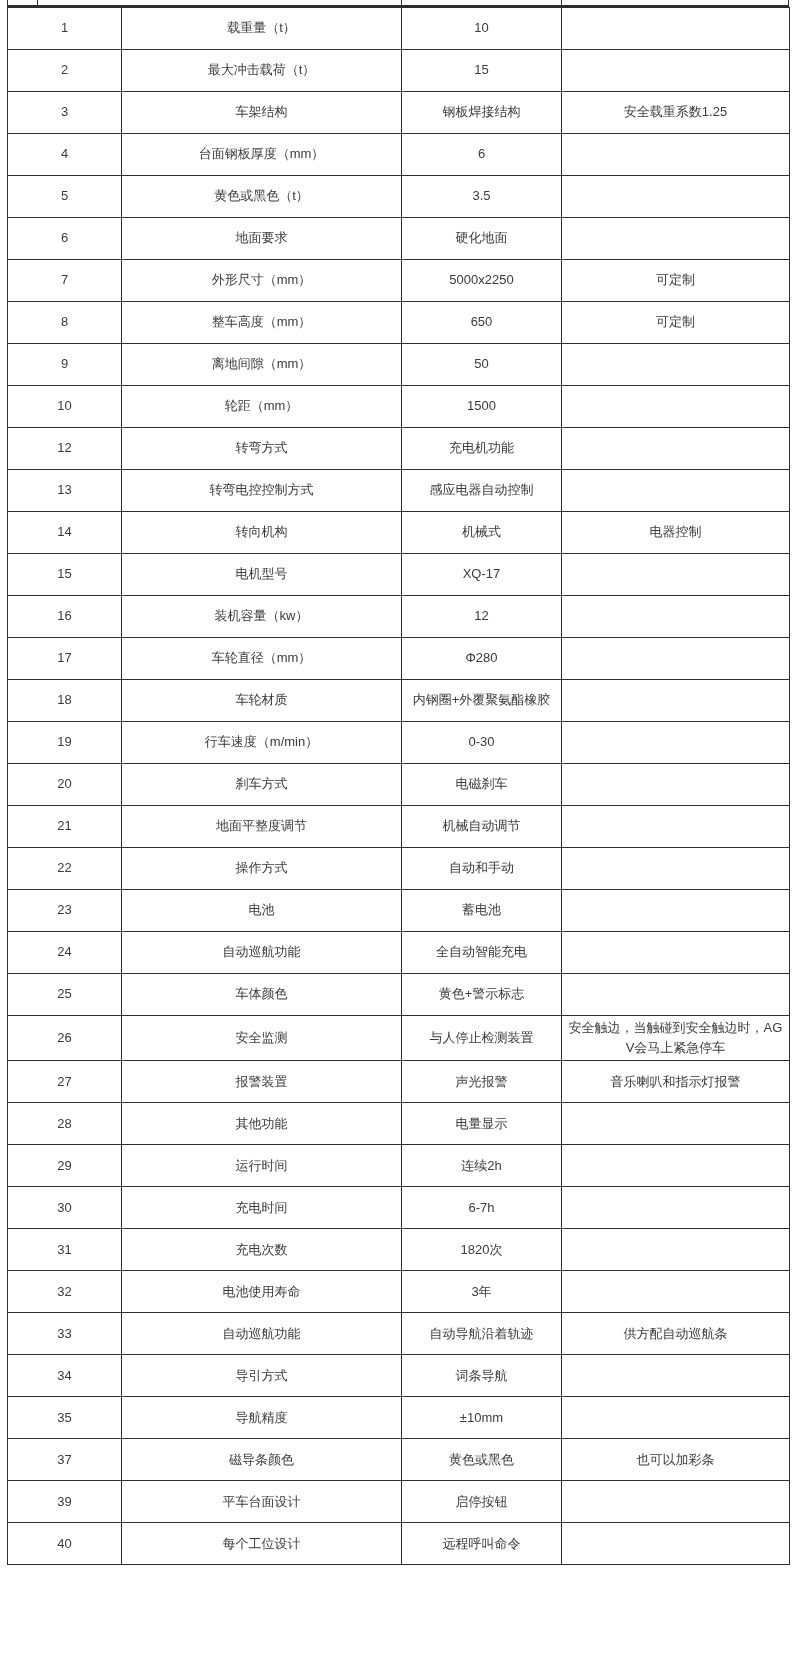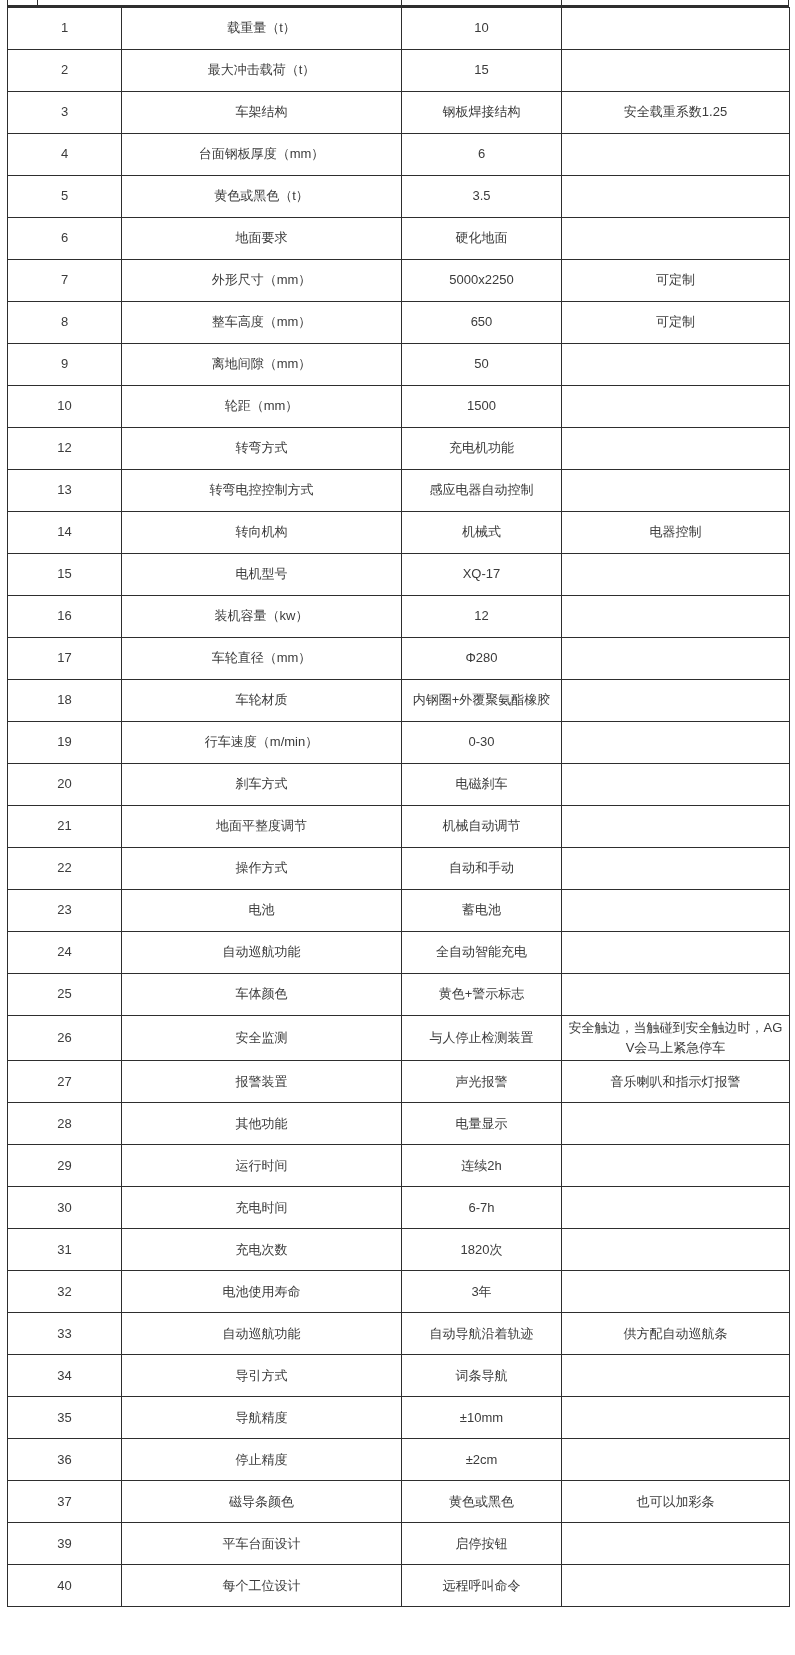--- a/index.html
+++ b/index.html
@@ -266,26 +266,20 @@
             <td>词条导航</td>
             <td></td>
           </tr>
           <tr>
             <td>35</td>
             <td>导航精度</td>
             <td>±10mm</td>
             <td></td>
           </tr>
           <tr>
-            <td>36</td>
-            <td>停止精度</td>
-            <td>±2cm</td>
-            <td></td>
-          </tr>
-          <tr>
             <td>37</td>
             <td>磁导条颜色</td>
             <td>黄色或黑色</td>
             <td>也可以加彩条</td>
           </tr>
           <tr>
             <td>39</td>
             <td>平车台面设计</td>
             <td>启停按钮</td>
             <td></td>

